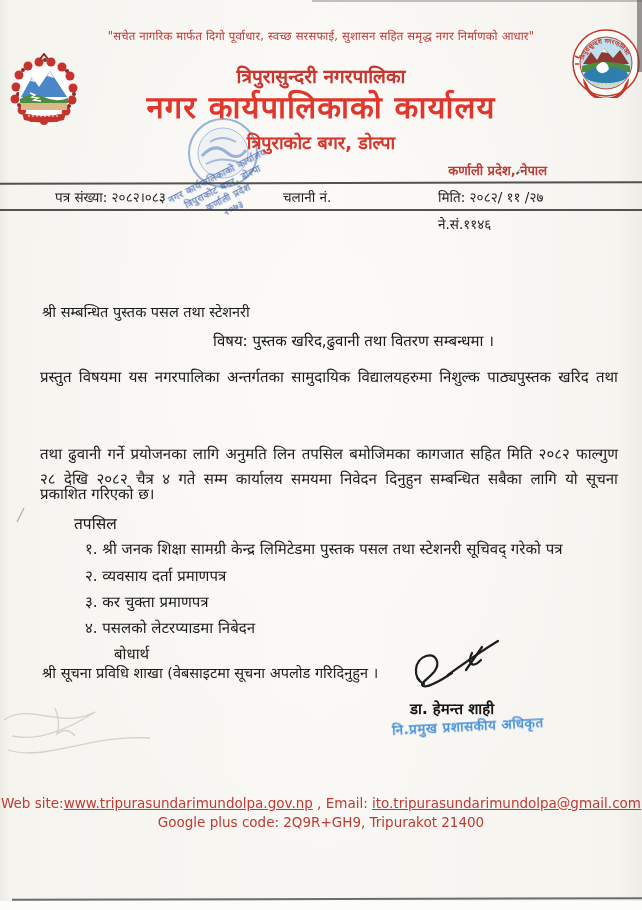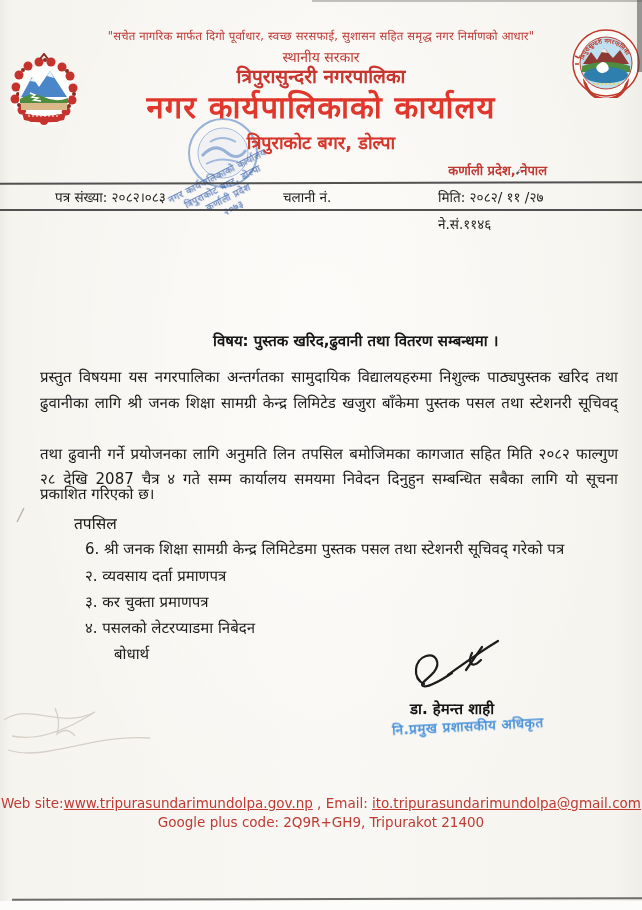--- a/index.html
+++ b/index.html
@@ -25,21 +25,21 @@
   .meta{top:188px;font-size:13.5px;color:#1e1e1e;}
   .meta.ref{left:55px;}
   .meta.disp{left:283px;}
   .meta.date{left:438px;}
   .nes{top:215px;left:438px;font-size:13.5px;color:#1e1e1e;}
   
   .noticeRow{top:247px;left:140px;width:400px;display:flex;justify-content:space-between;}
   .noticeRow span{font-size:20px;font-weight:bold;color:#141414;}
   
   .addressee{top:301px;left:42px;font-size:14.5px;color:#1c1c1c;}
-  .subject{top:330px;left:213px;font-size:15px;font-weight:bold;color:#161616;}
+  .subject{top:330px;left:213px;font-size:15px;font-weight:normal;color:#161616;}
   .para{left:40px;width:578px;font-size:15px;color:#1a1a1a;text-align:justify;text-align-last:justify;}
   .para.last{text-align-last:left;}
   .tapsil{top:512px;left:74px;font-size:15.5px;color:#161616;}
   .item{left:85px;font-size:15px;color:#1a1a1a;}
   .bodharth{top:643px;left:114px;font-size:15px;color:#1a1a1a;}
   .ccline{top:662px;left:42px;font-size:14.5px;color:#1a1a1a;}
   
   .signame{top:698px;left:410px;font-size:15px;font-weight:bold;color:#141414;}
   .desig{top:717px;left:392px;font-size:13.5px;font-weight:bold;color:rgba(52,133,214,.88);
          transform:rotate(-3deg);filter:blur(.3px);letter-spacing:.5px;}
@@ -125,52 +125,52 @@
     <path d="M24,26 Q36,18 50,26" stroke="#5d88c8" stroke-width="2" fill="none"></path>
   </svg>
   <div class="abs stampTxt">
     <div>नगर कार्यपालिकाको कार्यालय</div>
     <div>त्रिपुराकोट बगर, डोल्पा</div>
     <div>कर्णाली प्रदेश</div>
     <div>२०७३</div>
   </div>
 
   <div class="abs ctr slogan">"सचेत नागरिक मार्फत दिगो पूर्वाधार, स्वच्छ सरसफाई, सुशासन सहित समृद्ध नगर निर्माणको आधार"</div>
-  <div class="abs ctr govline">स्थानीय सरकार</div>
   <div class="abs ctr muni">त्रिपुरासुन्दरी नगरपालिका</div>
   <div class="abs ctr office">नगर कार्यपालिकाको कार्यालय</div>
   <div class="abs ctr addr">त्रिपुराकोट बगर, डोल्पा</div>
   <div class="abs prov">कर्णाली प्रदेश, नेपाल</div>
 
   <svg class="abs" style="left:514px;top:160px;" width="16" height="16" viewBox="0 0 16 16">
     <path d="M14,1 L4,12 L6,12 L3,15 L2,13 L1,14 Z" fill="#2d2d2d" opacity=".8"></path>
   </svg>
 
   <div class="abs hline" style="top:182px;transform:rotate(-.15deg);"></div>
   <div class="abs meta ref">पत्र संख्या: २०८२।०८३</div>
   <div class="abs meta disp">चलानी नं.</div>
   <div class="abs meta date">मिति: २०८२/ ११ /२७</div>
   <div class="abs hline" style="top:209px;"></div>
   <div class="abs nes">ने.सं.११४६</div>
 
 
+  <div class="abs addressee">श्री सम्बन्धित पुस्तक पसल तथा स्टेशनरी</div>
   <div class="abs subject">विषय: पुस्तक खरिद,ढुवानी तथा वितरण सम्बन्धमा ।</div>
 
   <div class="abs para" style="top:366px;">प्रस्तुत विषयमा यस नगरपालिका अन्तर्गतका सामुदायिक विद्यालयहरुमा निशुल्क पाठ्यपुस्तक खरिद तथा</div>
-  <div class="abs para" style="top:391.5px;">ढुवानीका लागि श्री जनक शिक्षा सामग्री केन्द्र लिमिटेड खजुरा बाँकेमा पुस्तक पसल तथा स्टेशनरी सूचिवद्</div>
   <div class="abs para" style="top:442.5px;">तथा ढुवानी गर्ने प्रयोजनका लागि अनुमति लिन तपसिल बमोजिमका कागजात सहित मिति २०८२ फाल्गुण</div>
-  <div class="abs para" style="top:468px;">२८ देखि 2087 चैत्र ४ गते सम्म कार्यालय समयमा निवेदन दिनुहुन सम्बन्धित सबैका लागि यो सूचना</div>
+  <div class="abs para" style="top:468px;">२८ देखि २०८२ चैत्र ४ गते सम्म कार्यालय समयमा निवेदन दिनुहुन सम्बन्धित सबैका लागि यो सूचना</div>
   <div class="abs para last" style="top:483px;">प्रकाशित गरिएको छ।</div>
 
   <div class="abs tapsil">तपसिल</div>
-  <div class="abs item" style="top:538px;">6.  श्री जनक शिक्षा सामग्री केन्द्र लिमिटेडमा पुस्तक पसल तथा स्टेशनरी सूचिवद् गरेको पत्र</div>
+  <div class="abs item" style="top:538px;">१.  श्री जनक शिक्षा सामग्री केन्द्र लिमिटेडमा पुस्तक पसल तथा स्टेशनरी सूचिवद् गरेको पत्र</div>
   <div class="abs item" style="top:565px;">२.  व्यवसाय दर्ता प्रमाणपत्र</div>
   <div class="abs item" style="top:591px;">३.  कर चुक्ता प्रमाणपत्र</div>
   <div class="abs item" style="top:617px;">४.  पसलको लेटरप्याडमा निबेदन</div>
   <div class="abs bodharth">बोधार्थ</div>
+  <div class="abs ccline">श्री सूचना प्रविधि शाखा (वेबसाइटमा सूचना अपलोड गरिदिनुहुन ।</div>
 
   <svg class="abs" style="left:408px;top:638px;" width="98" height="56" viewBox="0 0 98 56">
     <g stroke="#1c1c1c" stroke-width="2.2" fill="none" stroke-linecap="round">
       <path d="M16,46 C4,40 6,22 18,18 C28,15 33,25 26,34 C20,41 11,46 15,48 C20,50 32,43 44,35"></path>
       <path d="M40,37 C54,27 70,15 90,3"></path>
       <path d="M64,15 C59,25 64,31 73,22"></path>
       <path d="M74,9 L58,32"></path>
     </g>
   </svg>
   <div class="abs signame">डा. हेमन्त शाही</div>

